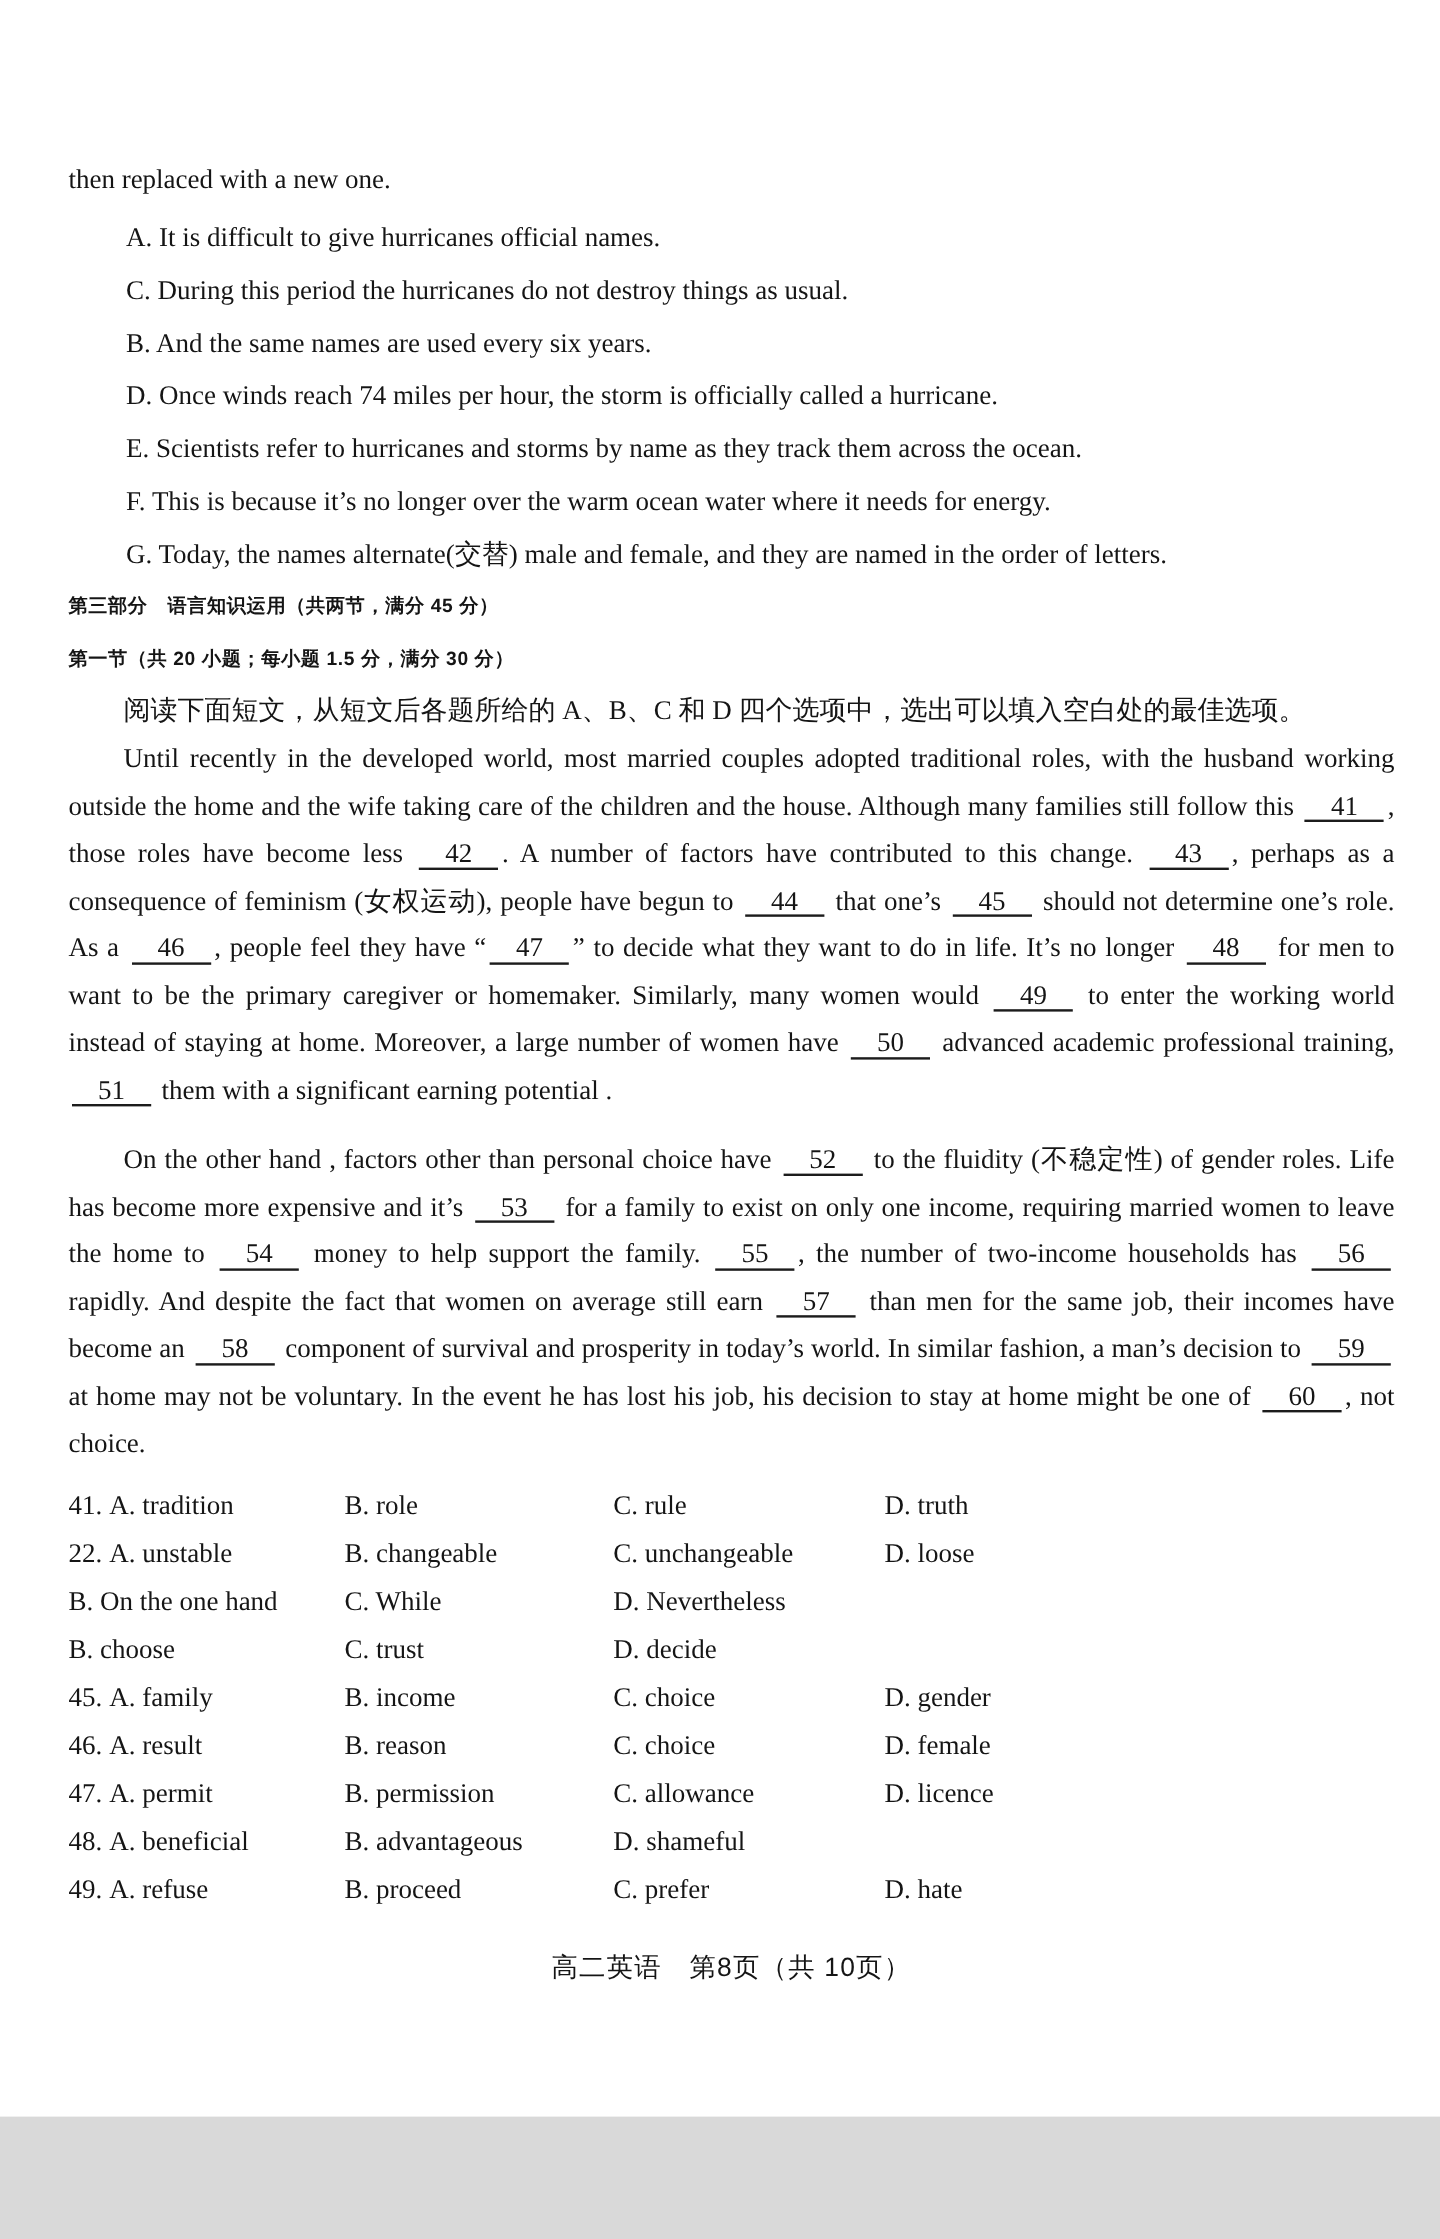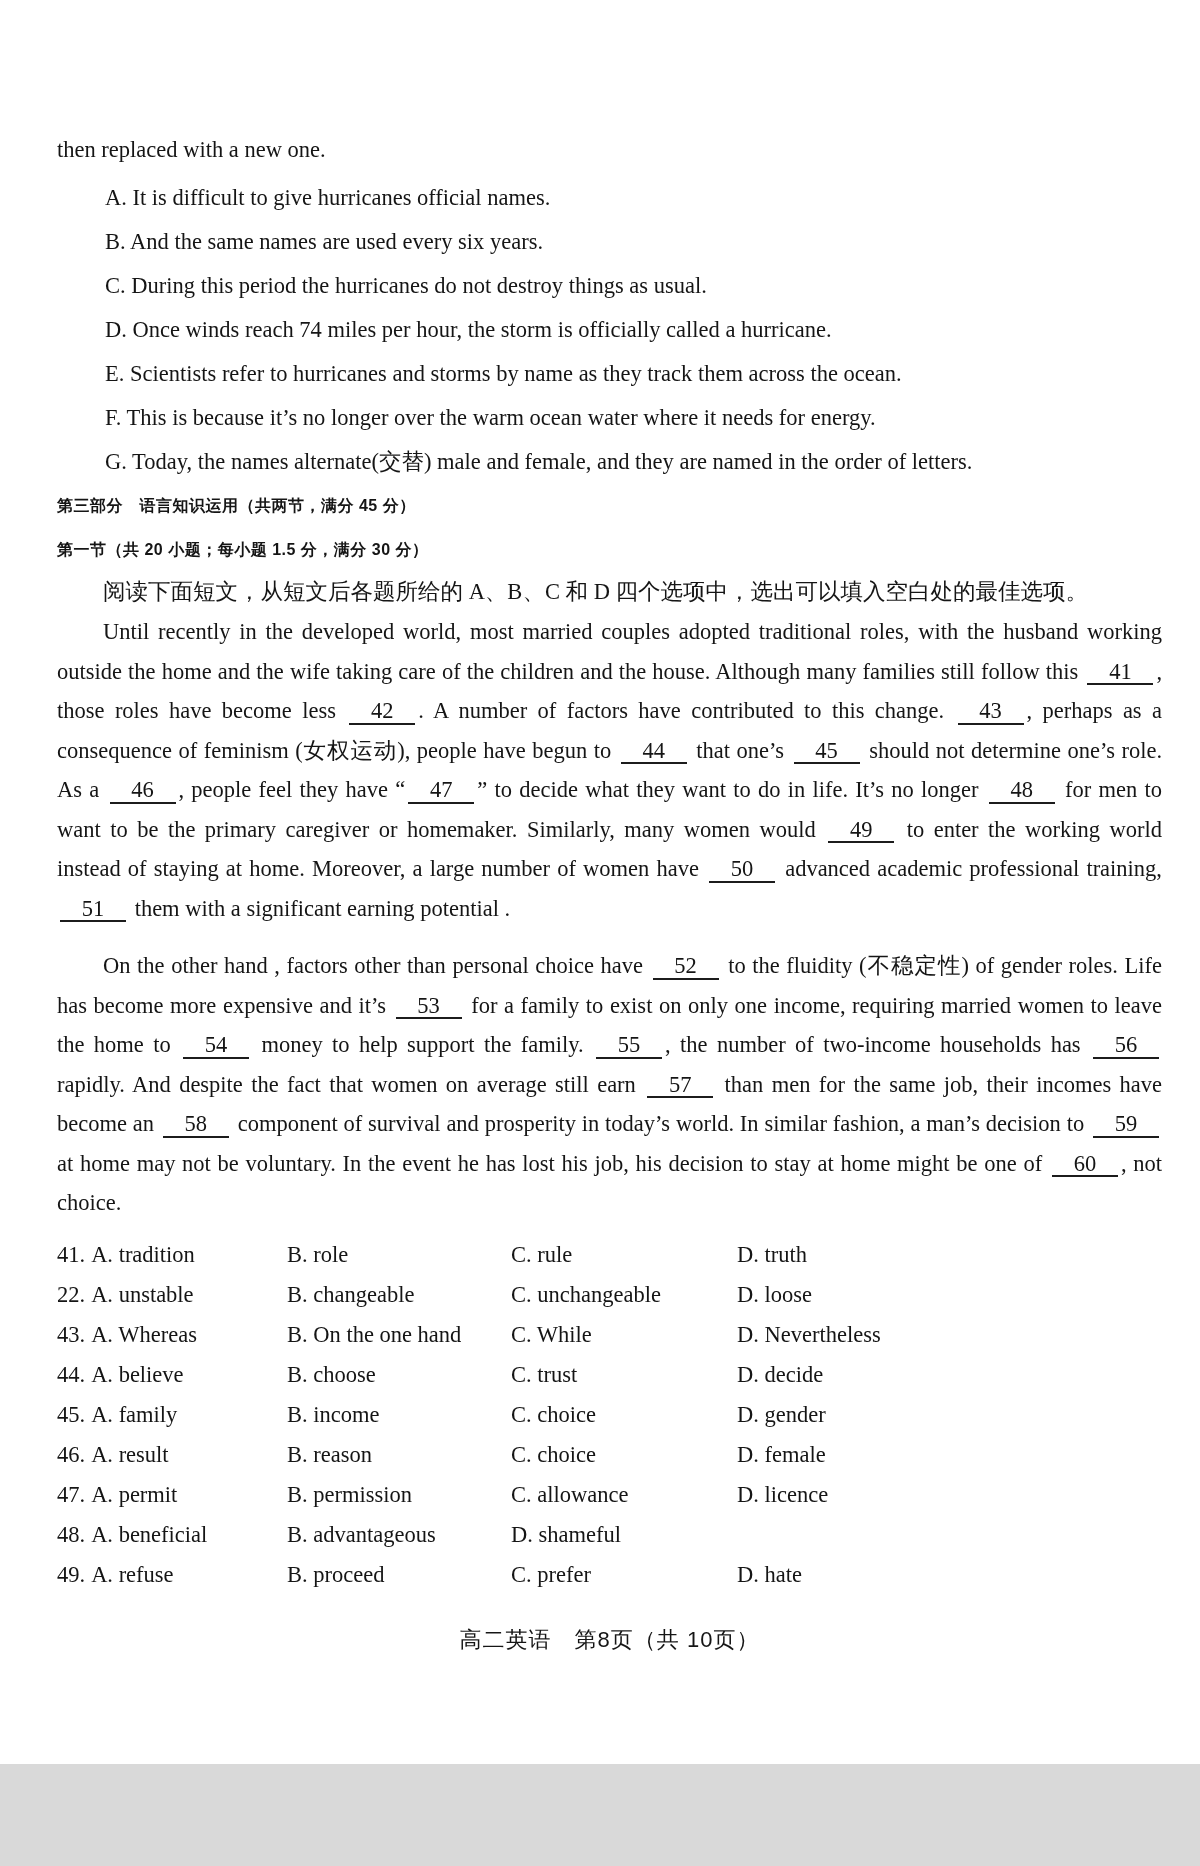--- a/index.html
+++ b/index.html
@@ -65,22 +65,22 @@
   }
 </style>
 </head>
 <body>
 
 <div class="page">
   <div class="continuation">then replaced with a new one.</div>
 
   <div class="abc-list">
       <div class="abc-line"><span>A.</span> <span>It is difficult to give hurricanes official names.</span></div>
+      <div class="abc-line"><span>C.</span> <span>During this period the hurricanes do not destroy things as usual.</span></div>
       <div class="abc-line"><span>B.</span> <span>And the same names are used every six years.</span></div>
-      <div class="abc-line"><span>C.</span> <span>During this period the hurricanes do not destroy things as usual.</span></div>
       <div class="abc-line"><span>D.</span> <span>Once winds reach 74 miles per hour, the storm is officially called a hurricane.</span></div>
       <div class="abc-line"><span>E.</span> <span>Scientists refer to hurricanes and storms by name as they track them across the ocean.</span></div>
       <div class="abc-line"><span>F.</span> <span>This is because it’s no longer over the warm ocean water where it needs for energy.</span></div>
       <div class="abc-line"><span>G.</span> <span>Today, the names alternate(交替) male and female, and they are named in the order of letters.</span></div>
     </div>
 
   <h2 class="part-heading">第三部分　语言知识运用（共两节，满分 45 分）</h2>
   <h3 class="section-heading">第一节（共 20 小题；每小题 1.5 分，满分 30 分）</h3>
   <p class="instructions">阅读下面短文，从短文后各题所给的 A、B、C 和 D 四个选项中，选出可以填入空白处的最佳选项。</p>
 
@@ -94,27 +94,25 @@
         <div class="mcq-cell"><span>C.</span> <span>rule</span></div>
         <div class="mcq-cell"><span>D.</span> <span>truth</span></div>
       </div>
       <div class="mcq-row">
         <div class="mcq-cell"><span class="qnum">22.</span><span>A.</span> <span>unstable</span></div>
         <div class="mcq-cell"><span>B.</span> <span>changeable</span></div>
         <div class="mcq-cell"><span>C.</span> <span>unchangeable</span></div>
         <div class="mcq-cell"><span>D.</span> <span>loose</span></div>
       </div>
       <div class="mcq-row">
-        <div class="mcq-cell"><span class="qnum">43.</span><span>A.</span> <span>Whereas</span></div>
         <div class="mcq-cell"><span>B.</span> <span>On the one hand</span></div>
         <div class="mcq-cell"><span>C.</span> <span>While</span></div>
         <div class="mcq-cell"><span>D.</span> <span>Nevertheless</span></div>
       </div>
       <div class="mcq-row">
-        <div class="mcq-cell"><span class="qnum">44.</span><span>A.</span> <span>believe</span></div>
         <div class="mcq-cell"><span>B.</span> <span>choose</span></div>
         <div class="mcq-cell"><span>C.</span> <span>trust</span></div>
         <div class="mcq-cell"><span>D.</span> <span>decide</span></div>
       </div>
       <div class="mcq-row">
         <div class="mcq-cell"><span class="qnum">45.</span><span>A.</span> <span>family</span></div>
         <div class="mcq-cell"><span>B.</span> <span>income</span></div>
         <div class="mcq-cell"><span>C.</span> <span>choice</span></div>
         <div class="mcq-cell"><span>D.</span> <span>gender</span></div>
       </div>

